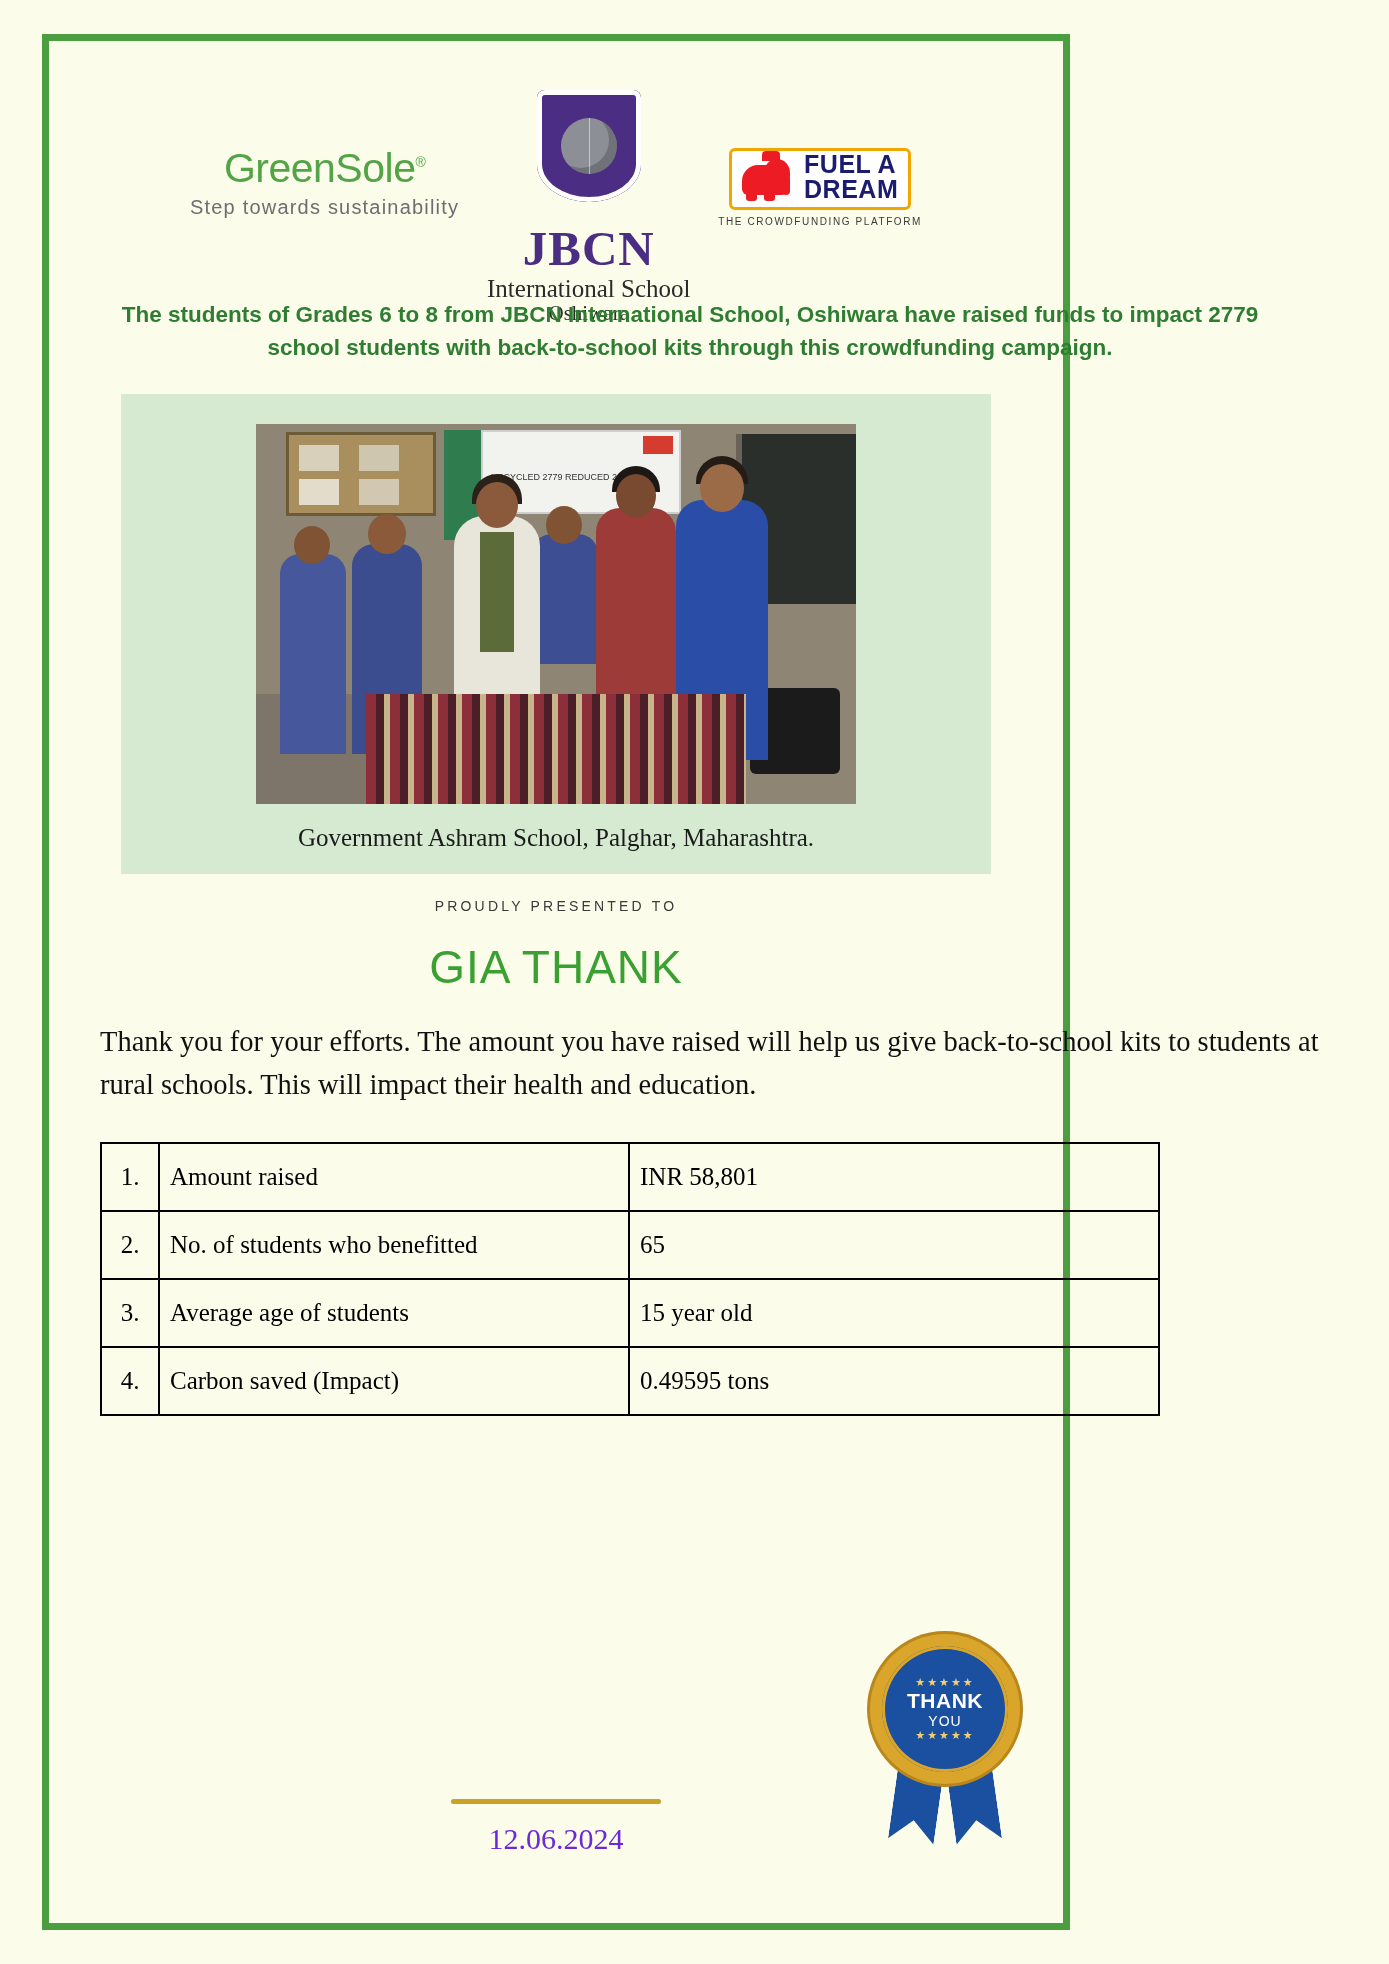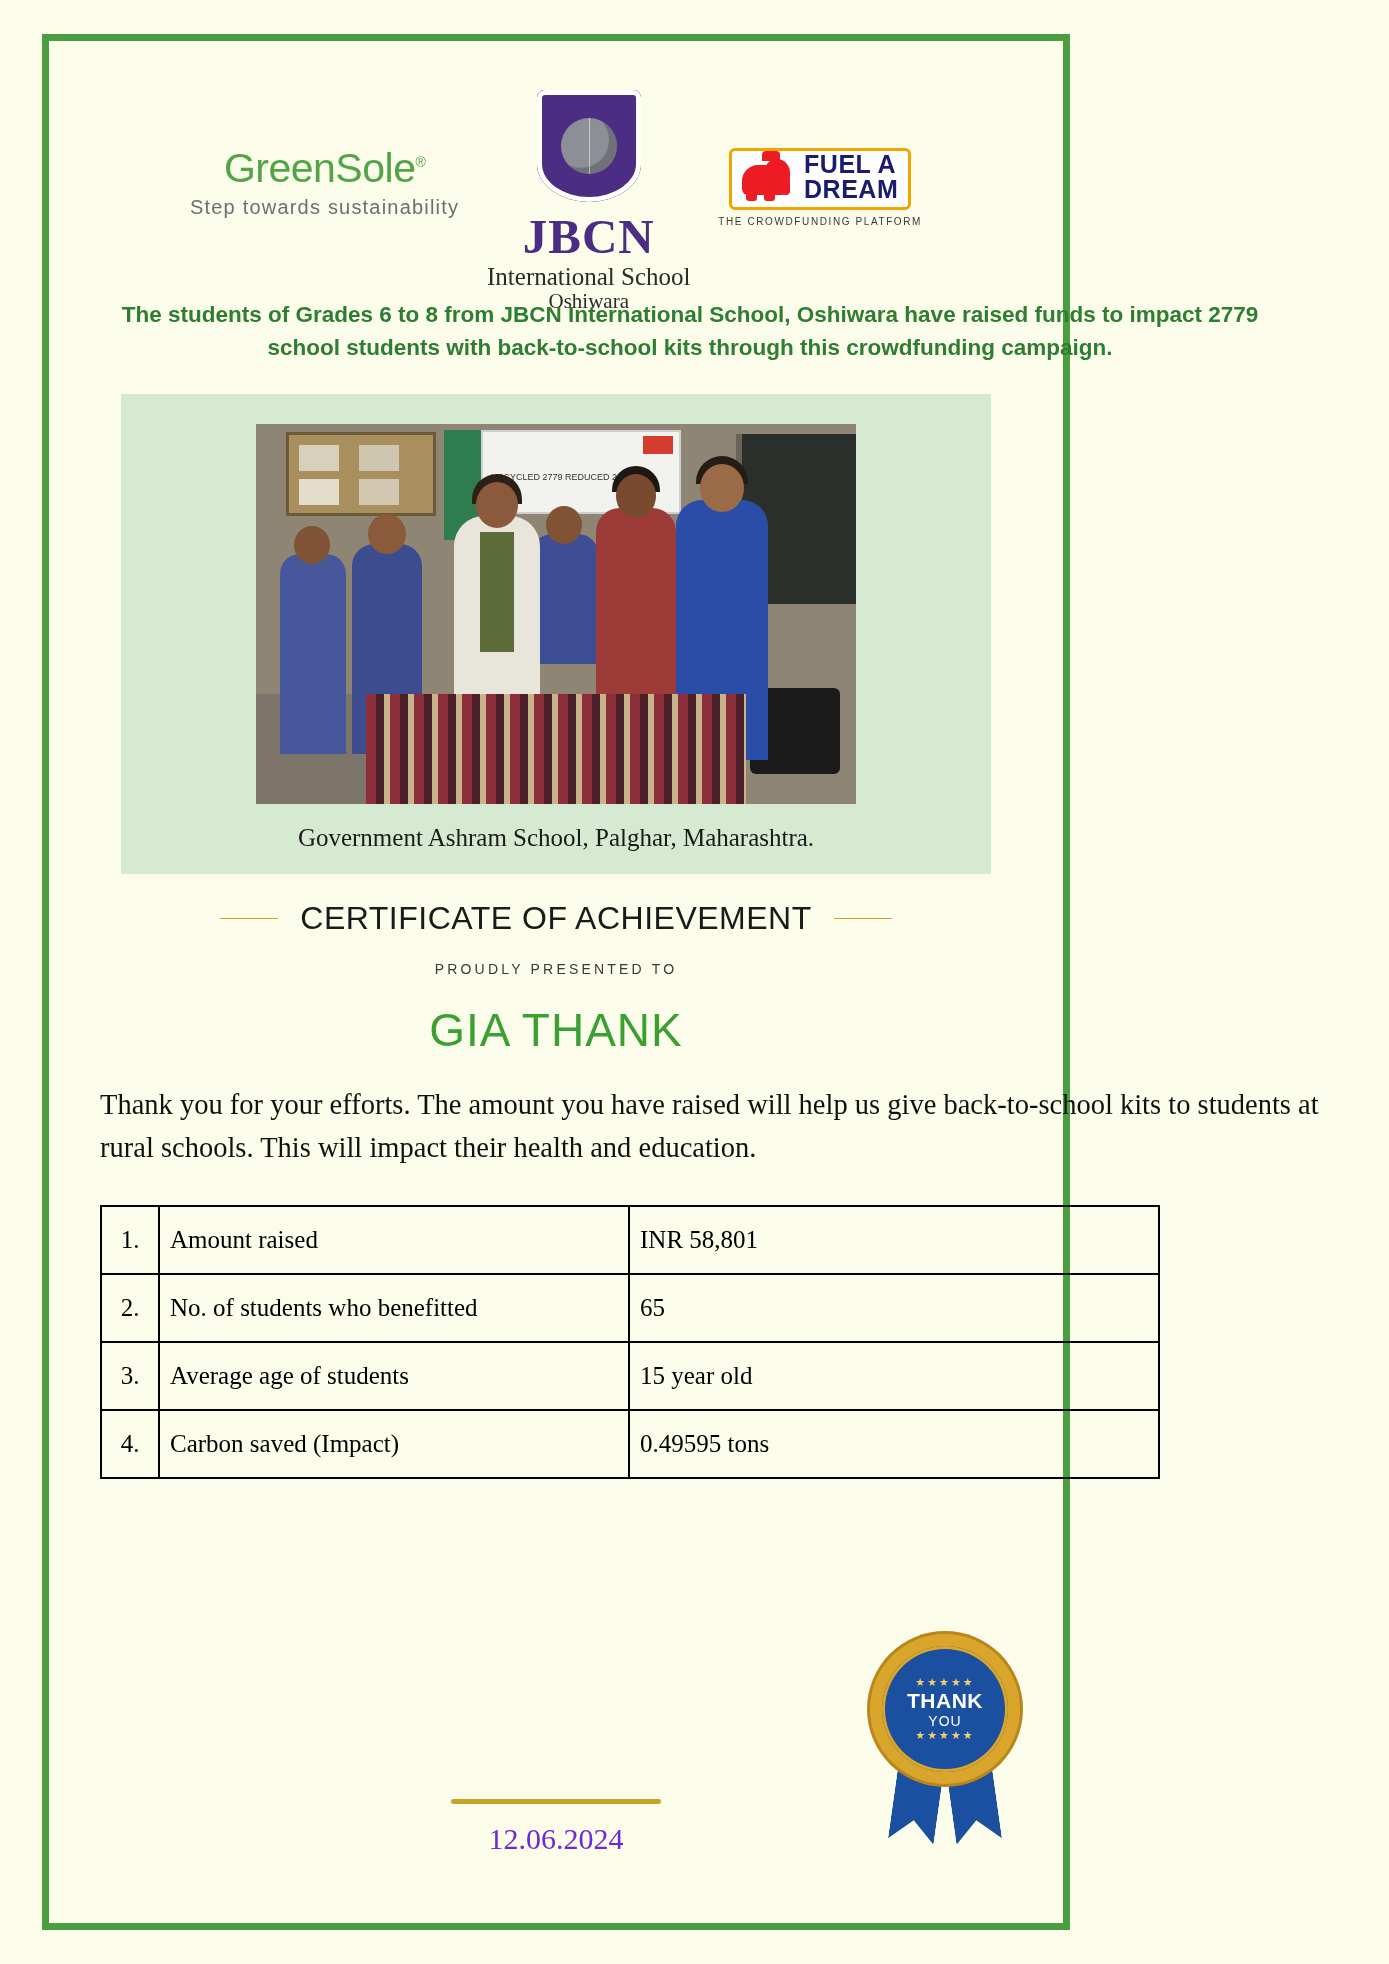--- a/index.html
+++ b/index.html
@@ -84,21 +84,21 @@
   .jbcn-globe:after {
     content: "";
     position: absolute; left: 50%; top: 0; width: 1px; height: 100%;
     background: rgba(255,255,255,.5);
   }
   .jbcn-name {
     font-family: "Liberation Serif", serif;
     font-size: 49px;
     color: #4b2e83;
     letter-spacing: 1px;
-    margin-top: 6px;
+    margin-top: 18px;
     font-weight: bold;
   }
   .jbcn-sub1 {
     font-family: "Liberation Serif", serif;
     font-size: 25px;
     color: #2b2b2b;
     margin-top: -2px;
   }
   .jbcn-sub2 {
     font-family: "Liberation Serif", serif;
@@ -444,25 +444,20 @@
           </div>
         <div class="ph-p3">
             <div class="hair"></div>
             <div class="head"></div>
           </div>
         <div class="ph-table"></div>
       </div>
       <div class="photo-caption">Government Ashram School, Palghar, Maharashtra.</div>
     </div>
 
-    <div class="cert-title-row">
-      <div class="cert-rule"></div>
-      <div class="cert-title">CERTIFICATE OF ACHIEVEMENT</div>
-      <div class="cert-rule"></div>
-    </div>
 
     <div class="presented">PROUDLY PRESENTED TO</div>
     <div class="recipient">GIA THANK</div>
     <div class="body-text">Thank you for your efforts. The amount you have raised will help us give back-to-school kits to students at rural schools. This will impact their health and education.</div>
 
     <table class="impact">
       <tbody>
         <tr>
           <td class="num">1.</td>
           <td class="label">Amount raised</td>

